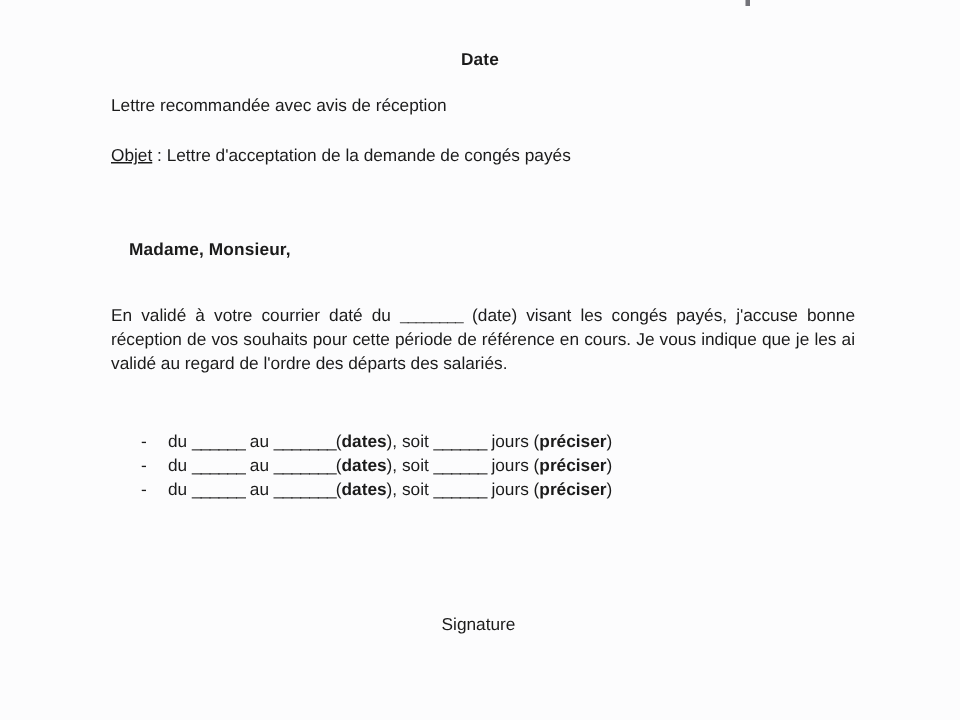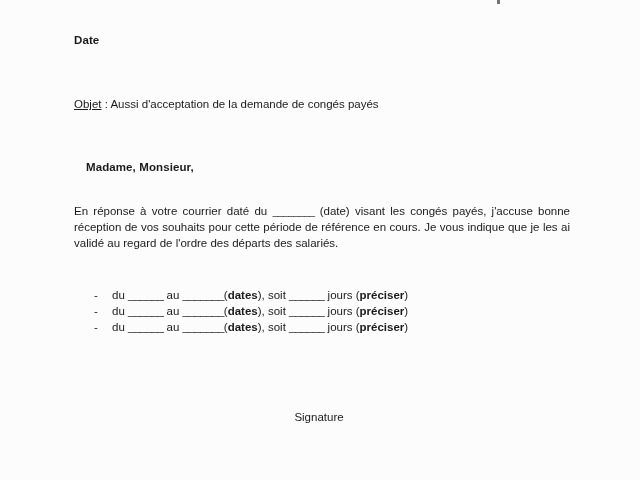--- a/index.html
+++ b/index.html
@@ -32,21 +32,21 @@
     height: 4px;
     background: #5a5a62;
     opacity: .85;
   }
 
   .date-line {
     position: absolute;
     left: 74px;
     top: 34px;
     width: 492px;
-    text-align: left;
+    text-align: center;
     font-size: 11.5px;
     font-weight: bold;
     letter-spacing: .1px;
   }
 
   .recommande {
     position: absolute;
     left: 74px;
     top: 65px;
     font-size: 11.5px;
@@ -138,29 +138,30 @@
 </style>
 </head>
 <body>
 
 <div class="page">
 
   <div class="top-clip"></div>
 
   <div class="date-line">Date</div>
 
+  <div class="recommande">Lettre recommandée avec avis de réception</div>
 
   <div class="objet">
-    <span class="u">Objet</span><span> : </span><span>Aussi d'acceptation de la demande de congés payés</span>
+    <span class="u">Objet</span><span> : </span><span>Lettre d'acceptation de la demande de congés payés</span>
   </div>
 
   <div class="salutation">Madame, Monsieur,</div>
 
   <div class="para">
-    <span>En réponse à votre courrier daté du </span><span class="blank">________</span><span> (date) visant les congés payés, j'accuse bonne réception de vos souhaits pour cette période de référence en cours. Je vous indique que je les ai validé au regard de l'ordre des départs des salariés.</span>
+    <span>En validé à votre courrier daté du </span><span class="blank">________</span><span> (date) visant les congés payés, j'accuse bonne réception de vos souhaits pour cette période de référence en cours. Je vous indique que je les ai validé au regard de l'ordre des départs des salariés.</span>
   </div>
 
 
   <div class="list">
 
     <span class="row">
       <span class="dash">-</span><span>du </span><span class="blank">______</span><span> au </span><span class="blank">_______</span><span>(</span><b>dates</b><span>), soit </span><span class="blank">______</span><span> jours (</span><b>préciser</b><span>)</span>
     </span>
 
     <span class="row">

